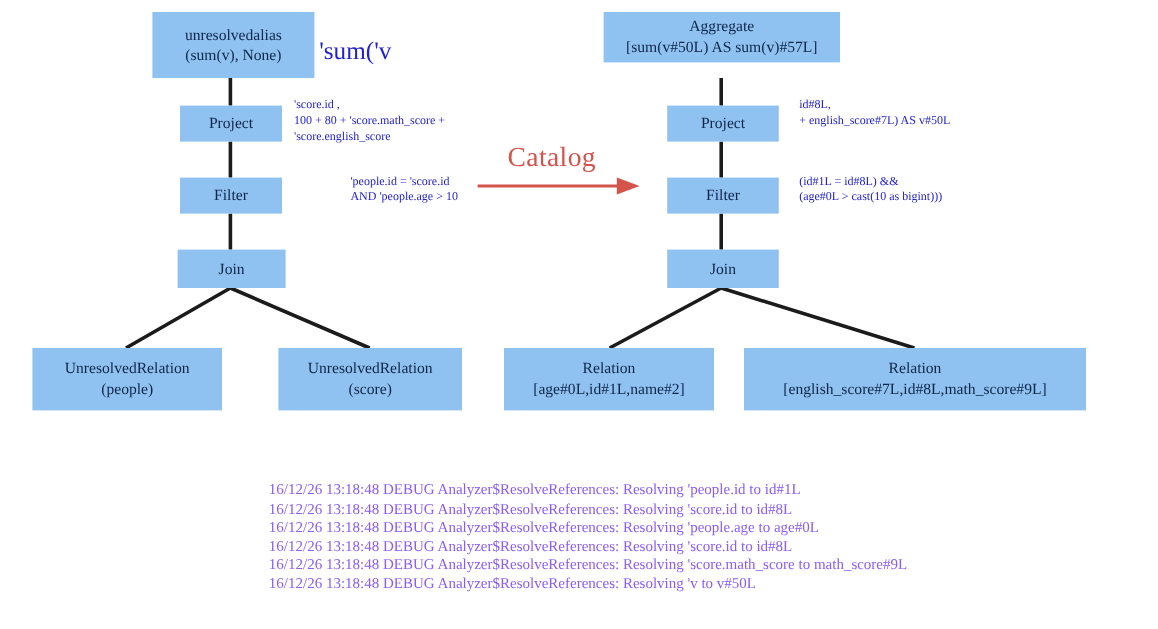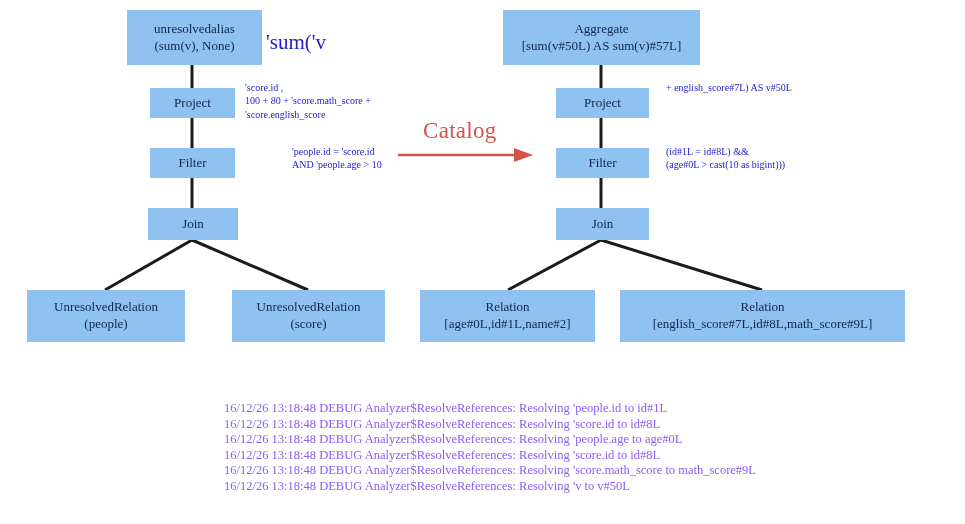--- a/index.html
+++ b/index.html
@@ -134,30 +134,31 @@
     <span class="ln">(people)</span>
   </div>
 
   <div class="node" style="left:232px; top:290px; width:153px; height:52px;">
     <span class="ln">UnresolvedRelation</span>
     <span class="ln">(score)</span>
   </div>
 
   <div class="catalog-label" style="left:423px; top:118px;">Catalog</div>
 
-  <div class="node" style="left:503px; top:10px; width:197px; height:55px;">
+  <div class="node" style="left:503px; top:10px; width:197px; height:42px;">
     <span class="ln">Aggregate</span>
     <span class="ln">[sum(v#50L) AS sum(v)#57L]</span>
   </div>
 
   <div class="node" style="left:556px; top:88px; width:93px; height:30px;">
     <span class="ln">Project</span>
   </div>
 
   <div class="ann" style="left:666px; top:81px;">
+    <span class="ln">id#8L,</span>
     <span class="ln">+ english_score#7L) AS v#50L</span>
   </div>
 
   <div class="node" style="left:556px; top:148px; width:93px; height:30px;">
     <span class="ln">Filter</span>
   </div>
 
   <div class="ann" style="left:666px; top:145px;">
     <span class="ln">(id#1L = id#8L) &amp;&amp;</span>
     <span class="ln">(age#0L &gt; cast(10 as bigint)))</span>

